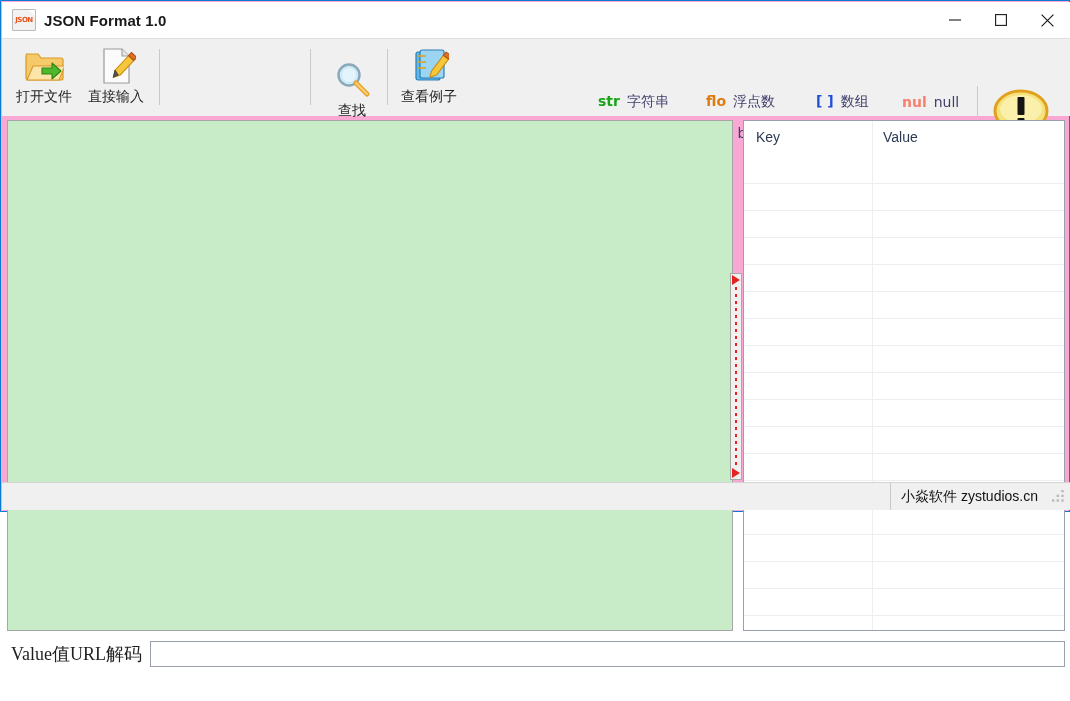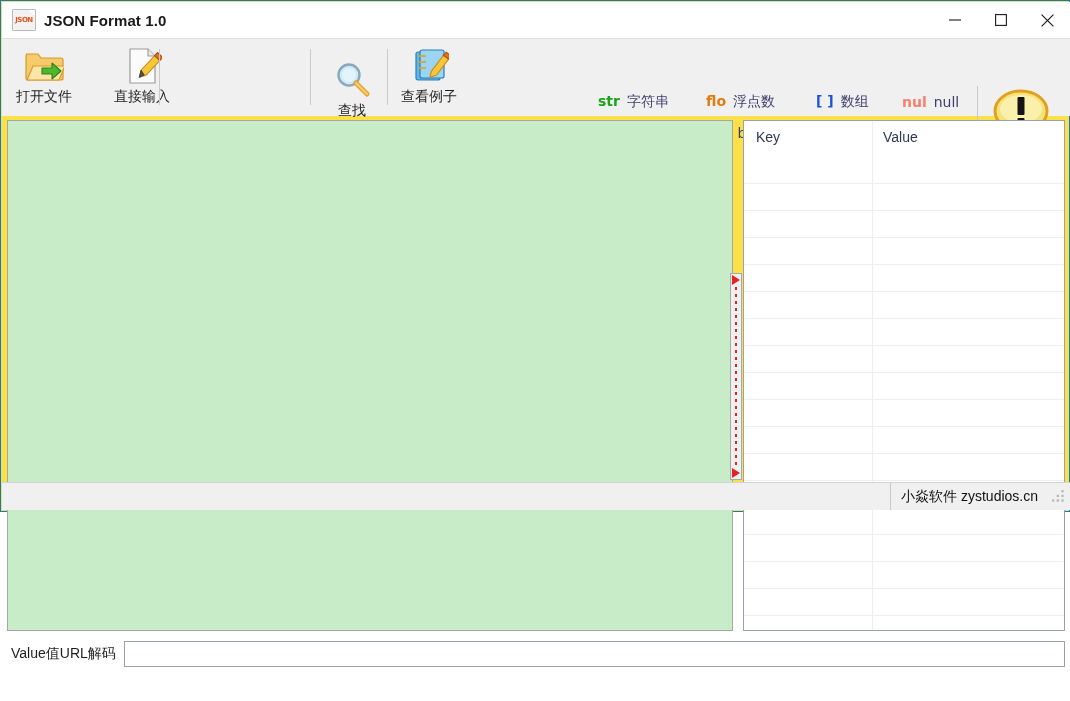--- a/index.html
+++ b/index.html
@@ -9,21 +9,21 @@
     width: 1070px; height: 701px;
     font-family: "Liberation Sans", "DejaVu Sans", sans-serif;
     background: #ffffff;
     overflow: hidden;
   }
   .window {
     position: relative;
     width: 1070px; height: 512px;
     box-sizing: border-box;
     border: 1px solid #0a7bd4;
-    background: #fde047;
+    background: #f9a8d4;
     padding-left: 12px;
   }
 
   
   .titlebar {
     position: absolute; left: 1px; top: 1px;
     width: 1068px; height: 36px;
     background: #ffffff;
     display: flex; align-items: center;
   }
@@ -189,24 +189,24 @@
     width: 1px; height: 36px; background: #eceef1;
   }
 
   
   .decode {
     position: absolute; left: 6px; top: 638px;
     width: 1058px; height: 30px;
     display: flex; align-items: center;
   }
   .decode-label {
-    font-size: 14px; color: #1f1f1f;
+    font-size: 18px; color: #1f1f1f;
     padding: 0 8px 0 4px;
     white-space: nowrap;
-    font-family: Liberation Sans, sans-serif;
+    font-family: Liberation Serif, serif;
   }
   .decode-input {
     flex: 1; height: 26px;
     box-sizing: border-box;
     border: 1px solid #9aa0ad;
     background: #ffffff;
     font-size: 13px;
     padding: 0 4px;
     outline: none;
     font-family: "Liberation Sans", sans-serif;
@@ -262,21 +262,21 @@
         <svg width="13" height="13" viewBox="0 0 13 13">
           <line x1="0.6" y1="0.6" x2="12.4" y2="12.4" stroke="#1a1a1a" stroke-width="1.15"></line>
           <line x1="12.4" y1="0.6" x2="0.6" y2="12.4" stroke="#1a1a1a" stroke-width="1.15"></line>
         </svg>
       </div>
     </div>
   </div>
 
   <div class="toolbar">
 
-    <div class="tb-group" style="left:6px;gap:26px;">
+    <div class="tb-group" style="left:6px;">
       <div class="tb-btn">
         <div class="tb-icon">
           <svg width="40" height="36" viewBox="0 0 40 36">
             <path d="M2 6 h12 l3 4 h20 a2 2 0 0 1 2 2 v18 a2 2 0 0 1 -2 2 h-33 a2 2 0 0 1 -2 -2 v-22 a2 2 0 0 1 2 -2 z" fill="#f6c96a" stroke="#d79a28" stroke-width="1.2"></path>
             <path d="M3 32 l6 -14 h32 l-6 14 z" fill="#fde4a8" stroke="#d79a28" stroke-width="1.2"></path>
             <path d="M18 20 h10 v-5 l9 8 -9 8 v-5 h-10 z" fill="#4fb72b" stroke="#2f8417" stroke-width="1.1" stroke-linejoin="round"></path>
           </svg>
         </div>
         <span class="tb-label">打开文件</span>
       </div>

